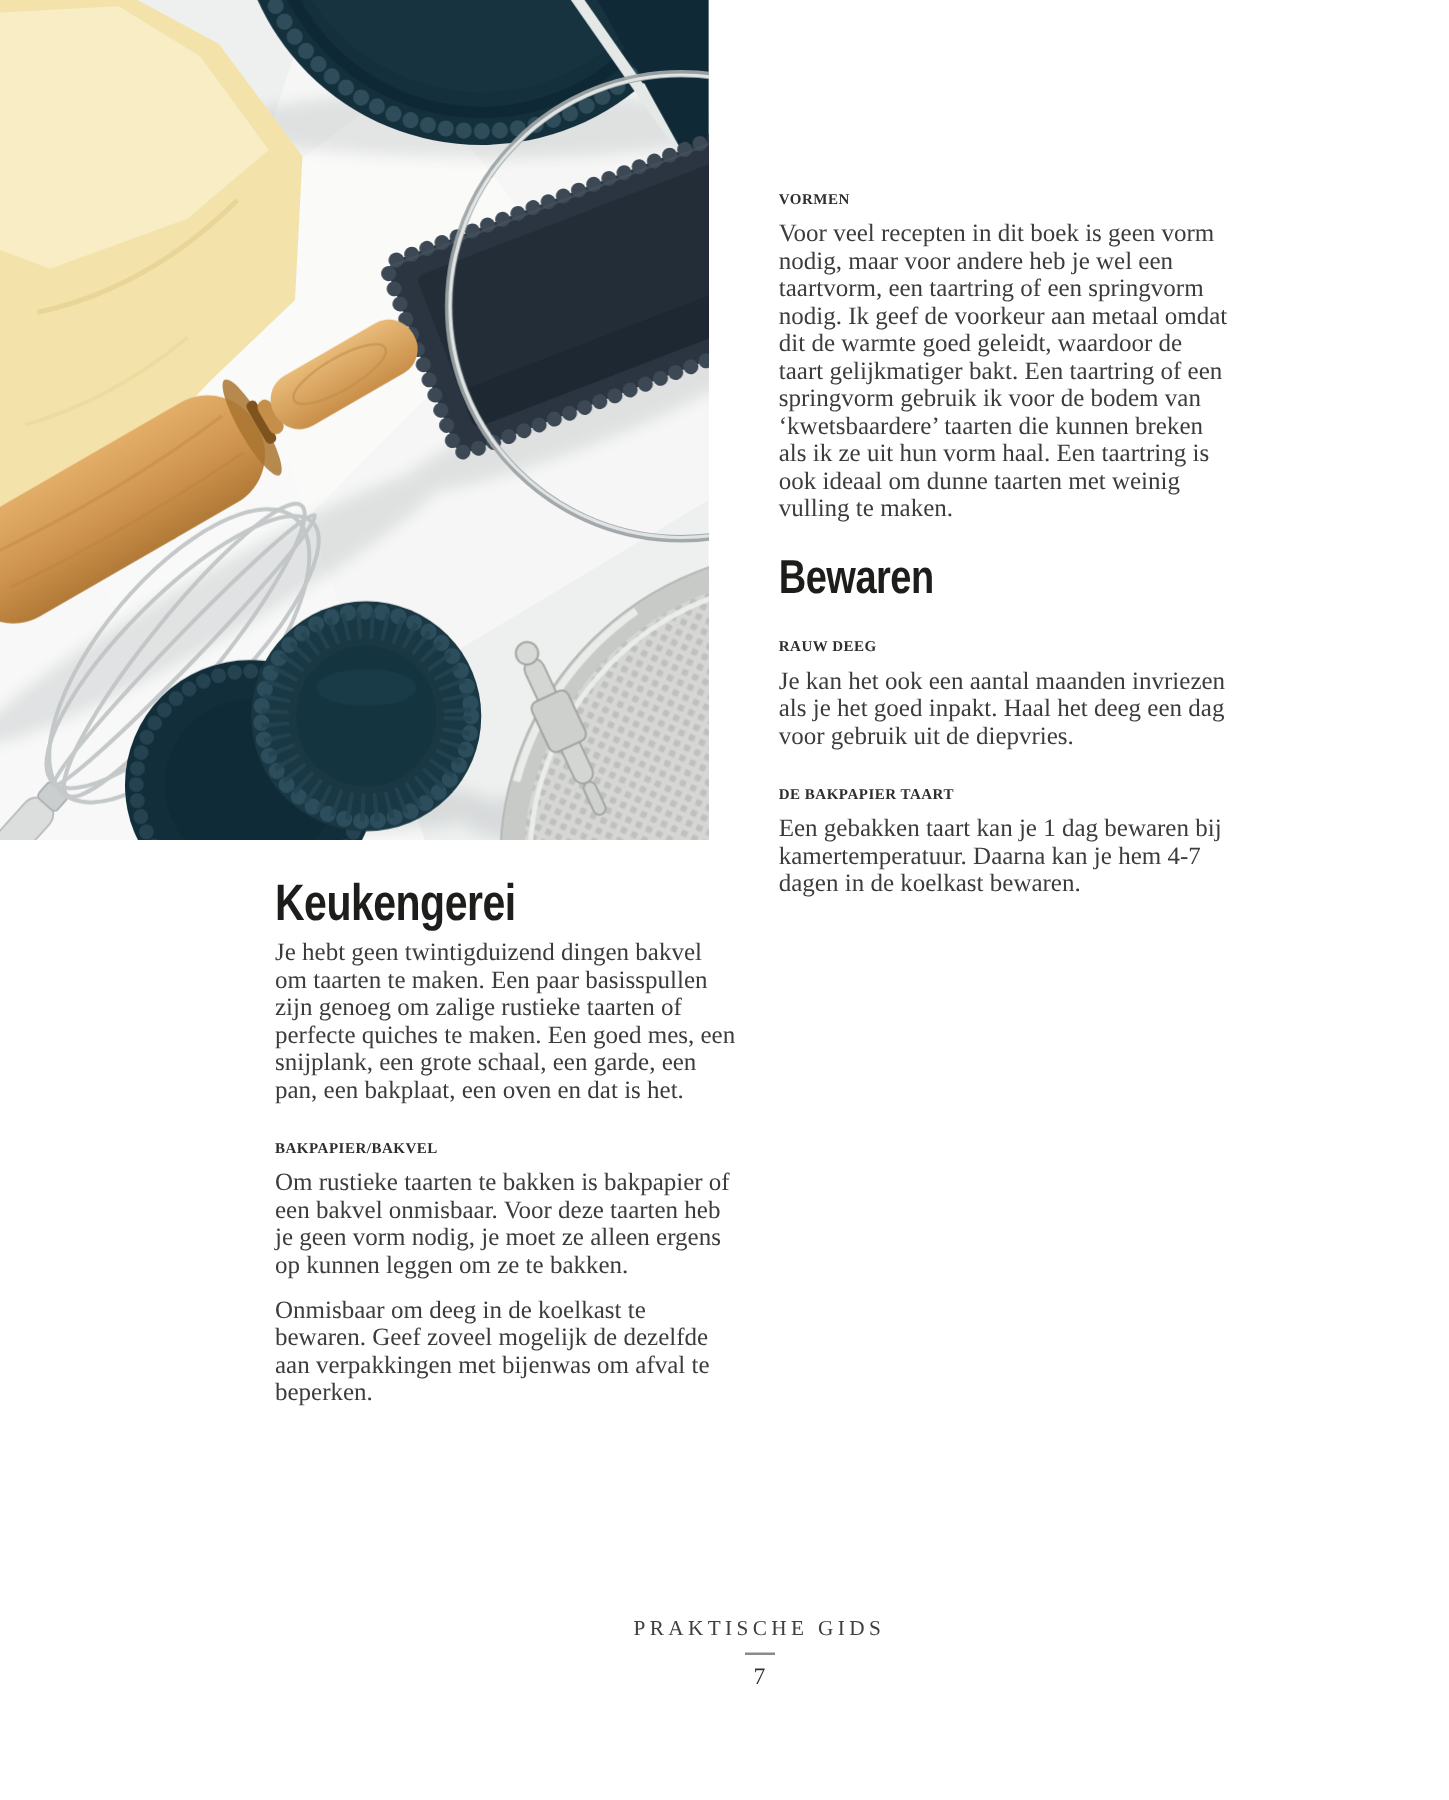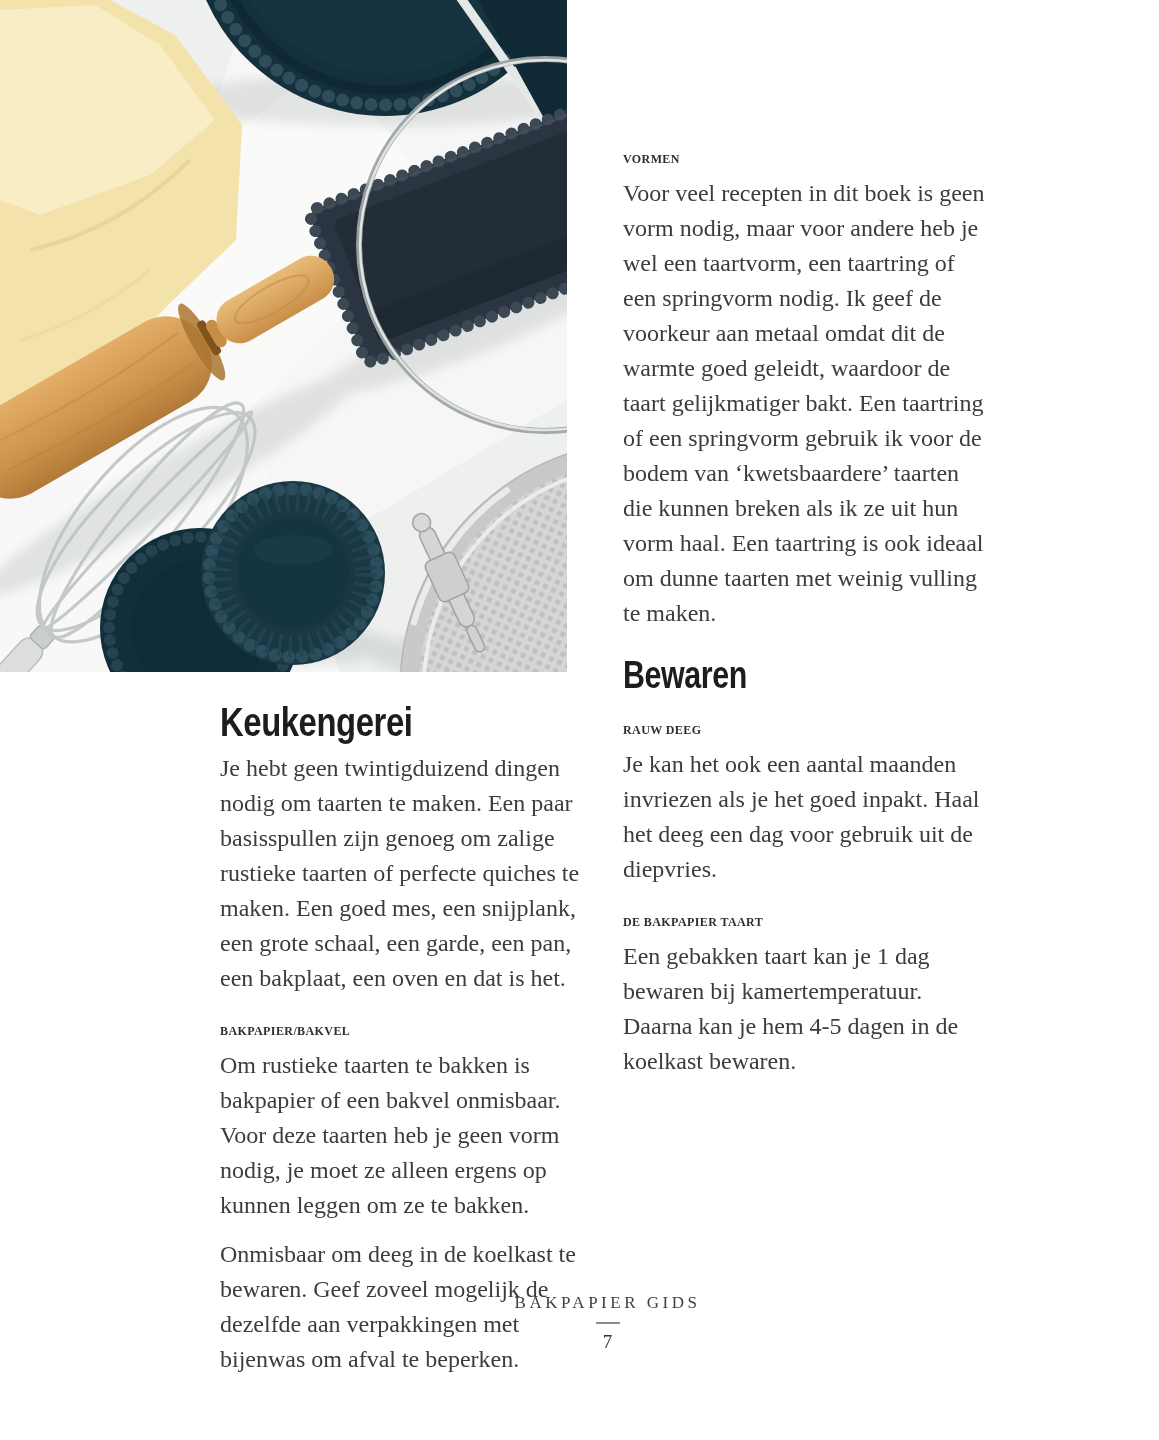--- a/index.html
+++ b/index.html
@@ -39,22 +39,22 @@
     font-family:"Liberation Serif", serif;
     font-weight:700;
     font-size:12px;
     line-height:25px;
     letter-spacing:0.4px;
     color:#2e2e2d;
     margin:23px 0 4px 0;
   }
   .subhead.first { margin-top:0; }
   p.body-text {
-    font-size:24px;
-    line-height:35px;
+    font-size:20px;
+    line-height:22px;
     color:#3c3c3b;
     margin:0 0 14px 0;
   }
   .chapter-heading {
     font-family:"Liberation Sans", sans-serif;
     font-weight:700;
     font-size:38px;
     line-height:40px;
     color:#1d1d1b;
     letter-spacing:-0.5px;
@@ -197,40 +197,40 @@
           <rect x="-16" y="-22" width="32" height="44" rx="6" fill="#cdd0cd" stroke="#9fa29f" stroke-width="1.5"></rect>
           <circle cx="0" cy="-60" r="9" fill="#d8dad7" stroke="#a1a4a1" stroke-width="1.5"></circle>
           <rect x="-5" y="54" width="10" height="28" rx="5" fill="#d0d2cf" stroke="#a1a4a1" stroke-width="1.5"></rect>
         </g>
       </g>
     </svg>
   </div>
 
   <div class="col col-left">
     <h2 class="display-heading">Keukengerei</h2>
-    <p class="body-text">Je hebt geen twintigduizend dingen nodig om taarten te maken. Een paar basisspullen zijn genoeg om zalige rustieke taarten of perfecte quiches te maken. Een goed mes, een snijplank, een grote schaal, een garde, een pan, een bakplaat, een oven en dat is het.</p>
+    <p class="body-text">Je hebt geen twintigduizend dingen bakvel om taarten te maken. Een paar basisspullen zijn genoeg om zalige rustieke taarten of perfecte quiches te maken. Een goed mes, een snijplank, een grote schaal, een garde, een pan, een bakplaat, een oven en dat is het.</p>
 
     <h3 class="subhead">BAKPAPIER/BAKVEL</h3>
     <p class="body-text">Om rustieke taarten te bakken is bakpapier of een bakvel onmisbaar. Voor deze taarten heb je geen vorm nodig, je moet ze alleen ergens op kunnen leggen om ze te bakken.</p>
 
     <p class="body-text">Onmisbaar om deeg in de koelkast te bewaren. Geef zoveel mogelijk de dezelfde aan verpakkingen met bijenwas om afval te beperken.</p>
   </div>
 
   <div class="col col-right">
     <h3 class="subhead first">VORMEN</h3>
     <p class="body-text">Voor veel recepten in dit boek is geen vorm nodig, maar voor andere heb je wel een taartvorm, een taartring of een springvorm nodig. Ik geef de voorkeur aan metaal omdat dit de warmte goed geleidt, waardoor de taart gelijkmatiger bakt. Een taartring of een springvorm gebruik ik voor de bodem van ‘kwetsbaardere’ taarten die kunnen breken als ik ze uit hun vorm haal. Een taartring is ook ideaal om dunne taarten met weinig vulling te maken.</p>
 
     <h2 class="chapter-heading">Bewaren</h2>
 
     <h3 class="subhead">RAUW DEEG</h3>
     <p class="body-text">Je kan het ook een aantal maanden invriezen als je het goed inpakt. Haal het deeg een dag voor gebruik uit de diepvries.</p>
 
     <h3 class="subhead">DE BAKPAPIER TAART</h3>
-    <p class="body-text">Een gebakken taart kan je 1 dag bewaren bij kamertemperatuur. Daarna kan je hem 4-5 dagen in de koelkast bewaren.</p>
+    <p class="body-text">Een gebakken taart kan je 1 dag bewaren bij kamertemperatuur. Daarna kan je hem 4-7 dagen in de koelkast bewaren.</p>
   </div>
 
   <div class="footer">
-    <div class="footer-label">BAKPAPIER GIDS</div>
+    <div class="footer-label">PRAKTISCHE GIDS</div>
     <div class="footer-rule"></div>
     <div class="footer-page">7</div>
   </div>
 
 </div>
 
 </body></html>

